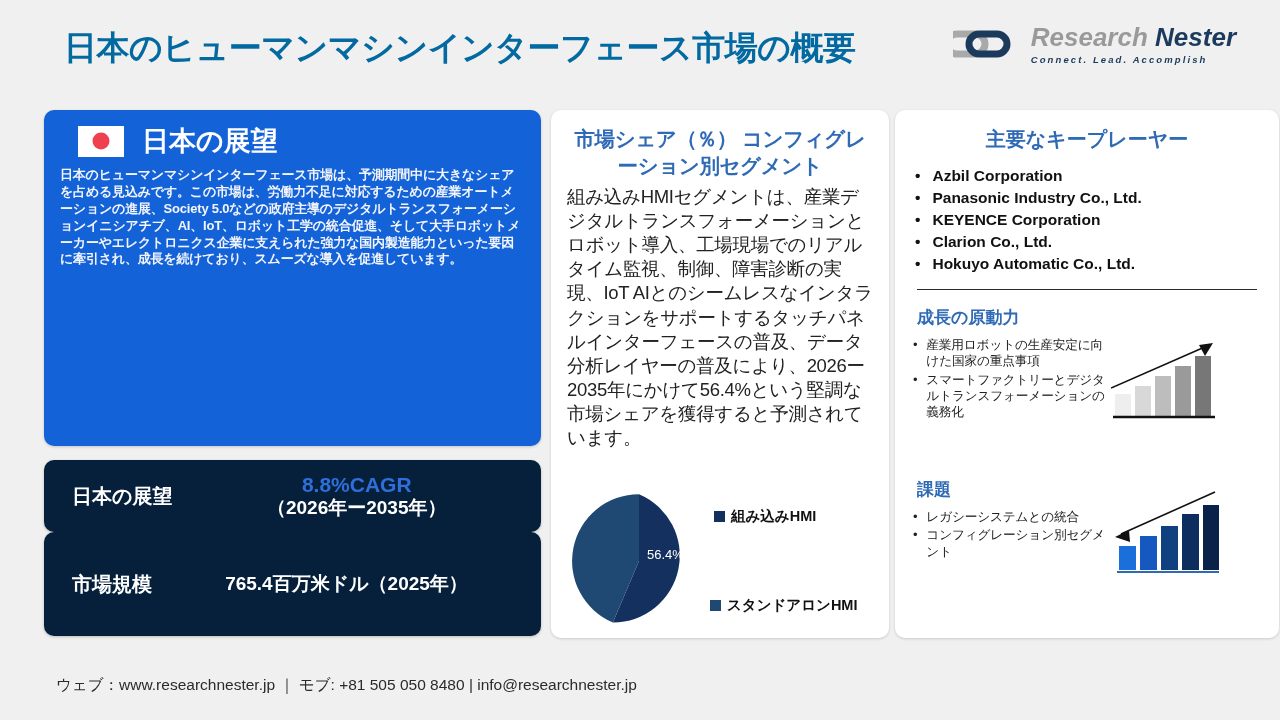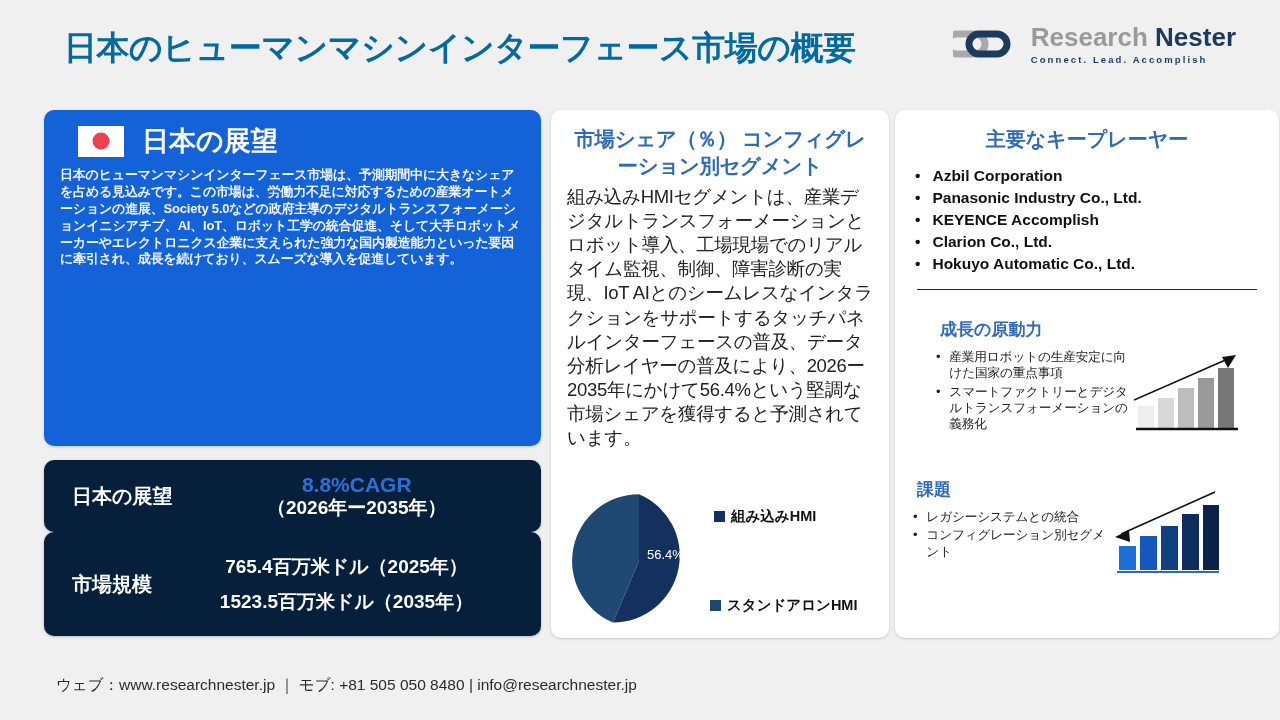--- a/index.html
+++ b/index.html
@@ -11,21 +11,21 @@
   }
   .page { position: relative; width: 1280px; height: 720px; background: #f0f0f0; }
 
   
   .header { position: absolute; left: 0; top: 0; width: 1280px; height: 96px; }
   .page-title {
     position: absolute; left: 64px; top: 26px;
     font-size: 33px; font-weight: bold; color: #0369a1;
     letter-spacing: -0.5px; white-space: nowrap;
   }
-  .logo { position: absolute; right: 44px; top: 24px; display: flex; align-items: center; gap: 20px; }
+  .logo { position: absolute; right: 44px; top: 24px; display: flex; align-items: center; gap: 20px; font-style: italic; }
   .logo-mark { width: 58px; height: 40px; flex: none; }
   .logo-text { display: flex; flex-direction: column; line-height: 1; }
   .logo-name { font-size: 26px; font-weight: bold; color: #9a9a9a; white-space: nowrap; }
   .logo-name .nest { color: #1b3a5c; }
   .logo-tag {
     font-size: 9.5px; font-weight: bold; color: #1b3a5c;
     letter-spacing: 2.1px; margin-top: 5px; white-space: nowrap;
   }
 
   
@@ -99,21 +99,21 @@
   }
   ul.players { list-style: none; margin: 12px 0 0 6px; }
   ul.players li {
     font-size: 15.5px; font-weight: bold; color: #111;
     line-height: 1.42; display: flex; gap: 12px;
   }
   ul.players li .b { color: #111; }
   .divider { height: 1px; background: #2a2a2a; margin: 14px 8px 0 8px; }
 
   .sub-block { position: absolute; left: 0; width: 338px; }
-  .sub-block.growth { top: 208px; height: 156px; margin-left: 23px; }
+  .sub-block.growth { top: 196px; height: 156px; }
   .sub-block.challenge { top: 368px; height: 150px; }
   .sub-head {
     font-size: 17px; font-weight: bold; color: #2E6AB5; padding-left: 22px;
   }
   ul.bullets { list-style: none; margin: 8px 0 0 18px; width: 200px; }
   ul.bullets li {
     font-size: 12.7px; color: #222; line-height: 1.28;
     display: flex; gap: 9px; margin-bottom: 2px; letter-spacing: -0.2px;
   }
   ul.bullets li .b { font-size: 13px; line-height: 1.2; }
@@ -164,21 +164,20 @@
       <div class="dc-values">
         <div class="cagr">8.8%CAGR</div>
         <div class="cagr-years">（2026年ー2035年）</div>
       </div>
     </div>
 
     <div class="dark-card two">
       <div class="dc-label">市場規模</div>
       <div class="dc-values">
         <div class="size-line">765.4百万米ドル（2025年）</div>
-        <div class="size-line">1523.5百万米ドル（2035年）</div>
       </div>
     </div>
   </div>
 
   <div class="col-mid">
     <div class="card-white" style="position:relative;">
       <div class="mid-inner">
         <div class="mid-title">市場シェア（％） コンフィグレーション別セグメント</div>
         <div class="mid-body">組み込みHMIセグメントは、産業デジタルトランスフォーメーションとロボット導入、工場現場でのリアルタイム監視、制御、障害診断の実現、IoT AIとのシームレスなインタラクションをサポートするタッチパネルインターフェースの普及、データ分析レイヤーの普及により、2026ー2035年にかけて56.4%という堅調な市場シェアを獲得すると予測されています。</div>
       </div>
@@ -213,21 +212,21 @@
           <li>
               <span class="b">•</span>
               <span>Azbil Corporation</span>
             </li>
           <li>
               <span class="b">•</span>
               <span>Panasonic Industry Co., Ltd.</span>
             </li>
           <li>
               <span class="b">•</span>
-              <span>KEYENCE Accomplish</span>
+              <span>KEYENCE Corporation</span>
             </li>
           <li>
               <span class="b">•</span>
               <span>Clarion Co., Ltd.</span>
             </li>
           <li>
               <span class="b">•</span>
               <span>Hokuyo Automatic Co., Ltd.</span>
             </li>
         </ul>

